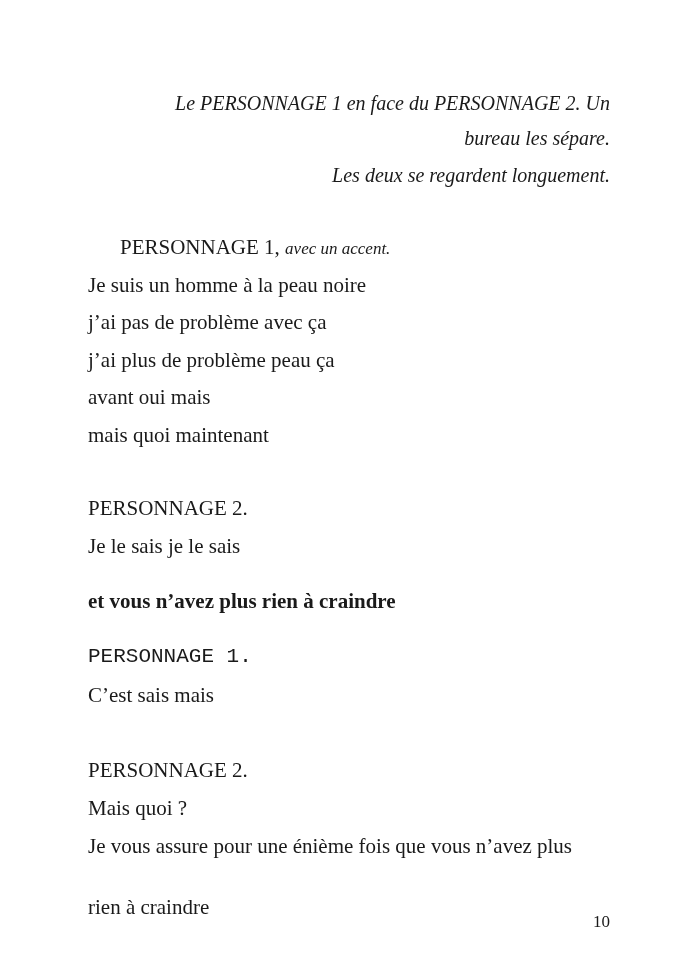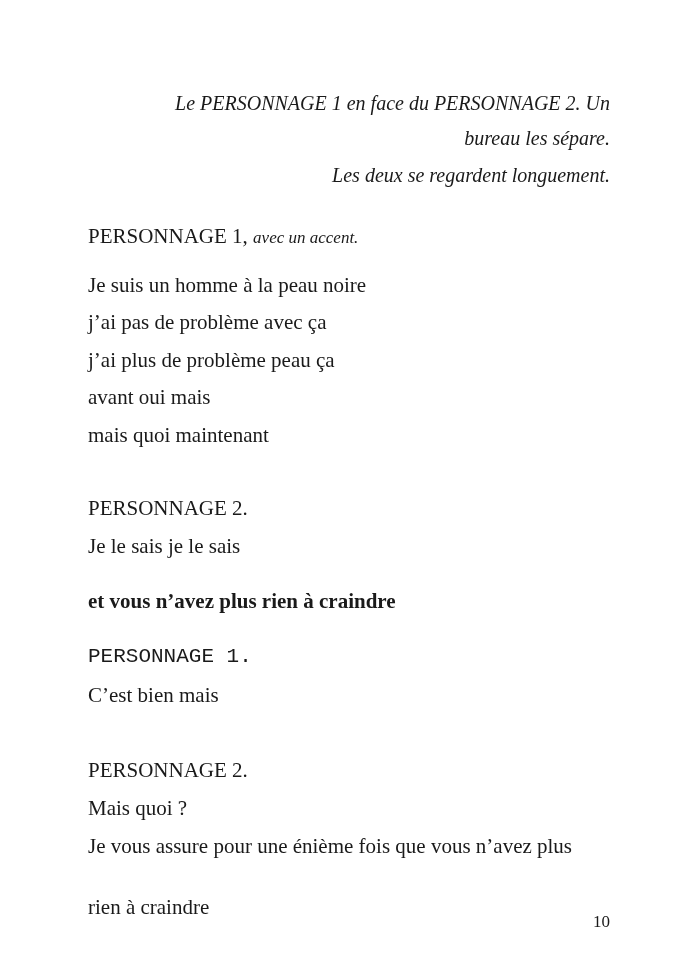--- a/index.html
+++ b/index.html
@@ -63,37 +63,37 @@
 
 <div class="page">
 
   <div>
     <div class="stage" style="top:90px;">Le PERSONNAGE 1 en face du PERSONNAGE 2. Un</div>
     <div class="stage" style="top:125px;">bureau les sépare.</div>
     <div class="stage" style="top:162px;">Les deux se regardent longuement.</div>
   </div>
 
   <div>
-    <div class="speaker" style="top:223px;"><span>PERSONNAGE 1</span><span>,</span> <span class="didascalie">avec un accent.</span></div>
+    <div class="speaker" style="top:234px;margin-left:32px;"><span>PERSONNAGE 1</span><span>,</span> <span class="didascalie">avec un accent.</span></div>
     <div class="line" style="top:272px;">Je suis un homme à la peau noire</div>
     <div class="line" style="top:309px;">j’ai pas de problème avec ça</div>
     <div class="line" style="top:347px;">j’ai plus de problème peau ça</div>
     <div class="line" style="top:384px;">avant oui mais</div>
     <div class="line" style="top:422px;">mais quoi maintenant</div>
   </div>
 
   <div>
     <div class="speaker" style="top:495px;">PERSONNAGE 2.</div>
     <div class="line" style="top:533px;">Je le sais je le sais</div>
     <div class="line" style="top:588px;font-weight:bold;">et vous n’avez plus rien à craindre</div>
   </div>
 
   <div>
     <div class="speaker" style="top:644px;font-family:Liberation Mono, monospace;">PERSONNAGE 1.</div>
-    <div class="line" style="top:682px;">C’est bien mais</div>
+    <div class="line" style="top:682px;">C’est sais mais</div>
   </div>
 
   <div>
     <div class="speaker" style="top:757px;">PERSONNAGE 2.</div>
     <div class="line" style="top:795px;">Mais quoi ?</div>
     <div class="line" style="top:833px;">Je vous assure pour une énième fois que vous n’avez plus</div>
     <div class="line" style="top:867px;margin-top:27px;">rien à craindre</div>
   </div>
 
   <div class="page-number" style="top:912px;text-align:right;">10</div>

